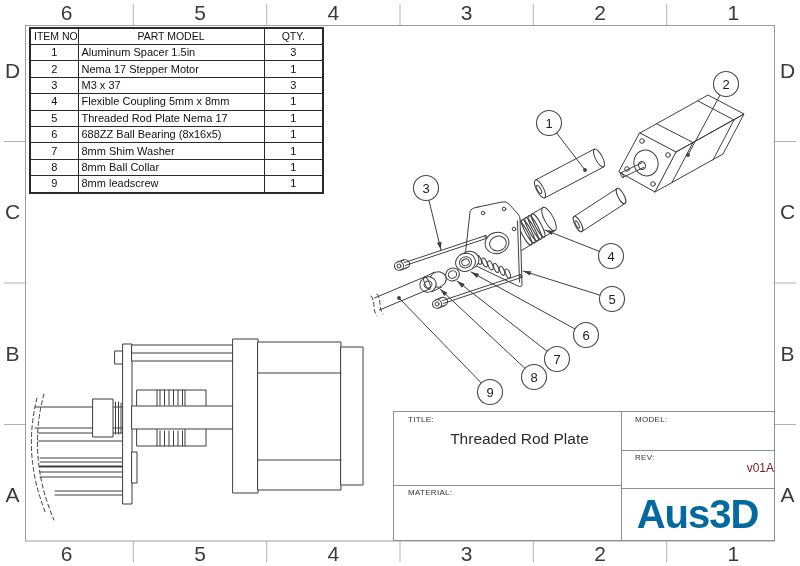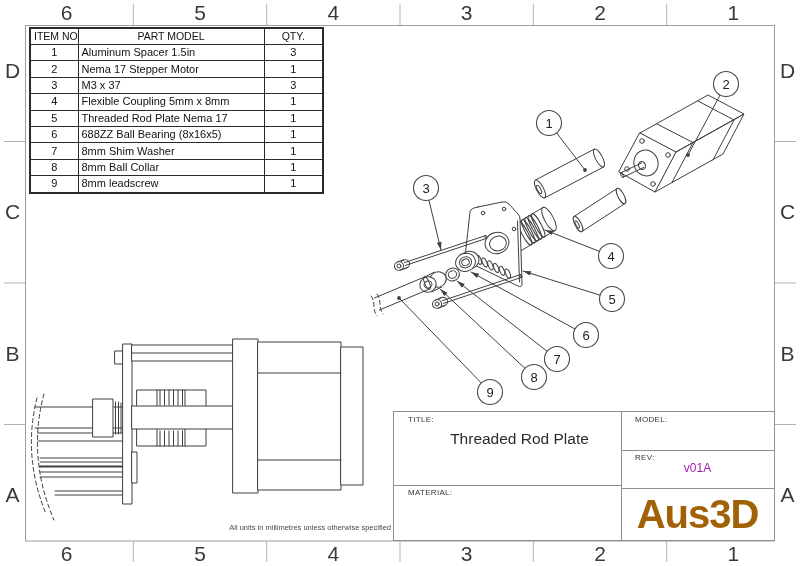--- a/index.html
+++ b/index.html
@@ -24,23 +24,23 @@
   .tblock{position:absolute;left:393px;top:411px;width:382px;height:130px;
           border:1px solid #8f8f8f;box-sizing:border-box;background:#fff;}
   .tblock .vline{position:absolute;left:227px;top:0;width:1px;height:100%;background:#8f8f8f;}
   .tblock .hl{position:absolute;height:1px;background:#8f8f8f;}
   .hl.l1{left:0;top:73px;width:227px;}
   .hl.r1{left:227px;top:38px;width:153px;}
   .hl.r2{left:227px;top:76px;width:153px;}
   .tlabel{position:absolute;font-size:8px;color:#333;letter-spacing:.3px;margin-left:8px;}
   .ttl{position:absolute;left:12px;top:17px;width:227px;text-align:center;
        font-size:15.5px;color:#2b2b2b;line-height:1.3;}
-  .revval{position:absolute;left:227px;top:49px;width:153px;text-align:center;font-size:12px;color:#a21caf;}
+  .revval{position:absolute;left:227px;top:49px;width:153px;text-align:right;font-size:12px;color:#7f1d1d;}
   .logo{position:absolute;left:227px;top:80px;width:153px;text-align:center;
-        font-size:40px;font-weight:bold;color:#a16207;letter-spacing:-1px;line-height:1.1;}
+        font-size:40px;font-weight:bold;color:#0369a1;letter-spacing:-1px;line-height:1.1;}
   .note{position:absolute;left:151px;top:523px;width:240px;text-align:right;
         font-size:7.5px;color:#4a4a4a;}
   
   .ln{fill:none;stroke:#3f3f3f;stroke-width:1;stroke-linejoin:round;stroke-linecap:round;}
   .lnw{fill:#fff;stroke:#3f3f3f;stroke-width:1;stroke-linejoin:round;stroke-linecap:round;}
   .thick{stroke-width:2;}
   .dash{stroke-dasharray:4 3;}
   .tick{stroke:#b3b3b3;stroke-width:1;}
   .frame{fill:none;stroke:#9c9c9c;stroke-width:1;}
   .balloon circle{fill:#fff;stroke:#474747;stroke-width:1.1;}
@@ -341,21 +341,20 @@
         </tr>
 
         <tr>
           <td class="c-item">9</td>
           <td>8mm leadscrew</td>
           <td class="c-qty">1</td>
         </tr>
       </tbody>
   </table>
 
-  <div class="note">All units in millimetres unless otherwise specified</div>
 
   <div class="tblock">
     <div class="vline"></div>
     <div class="hl l1"></div>
     <div class="hl r1"></div>
     <div class="hl r2"></div>
     <div class="tlabel" style="left:6px;top:3px">TITLE:</div>
     <div class="ttl">
       <div>Threaded Rod Plate</div>
     </div>

